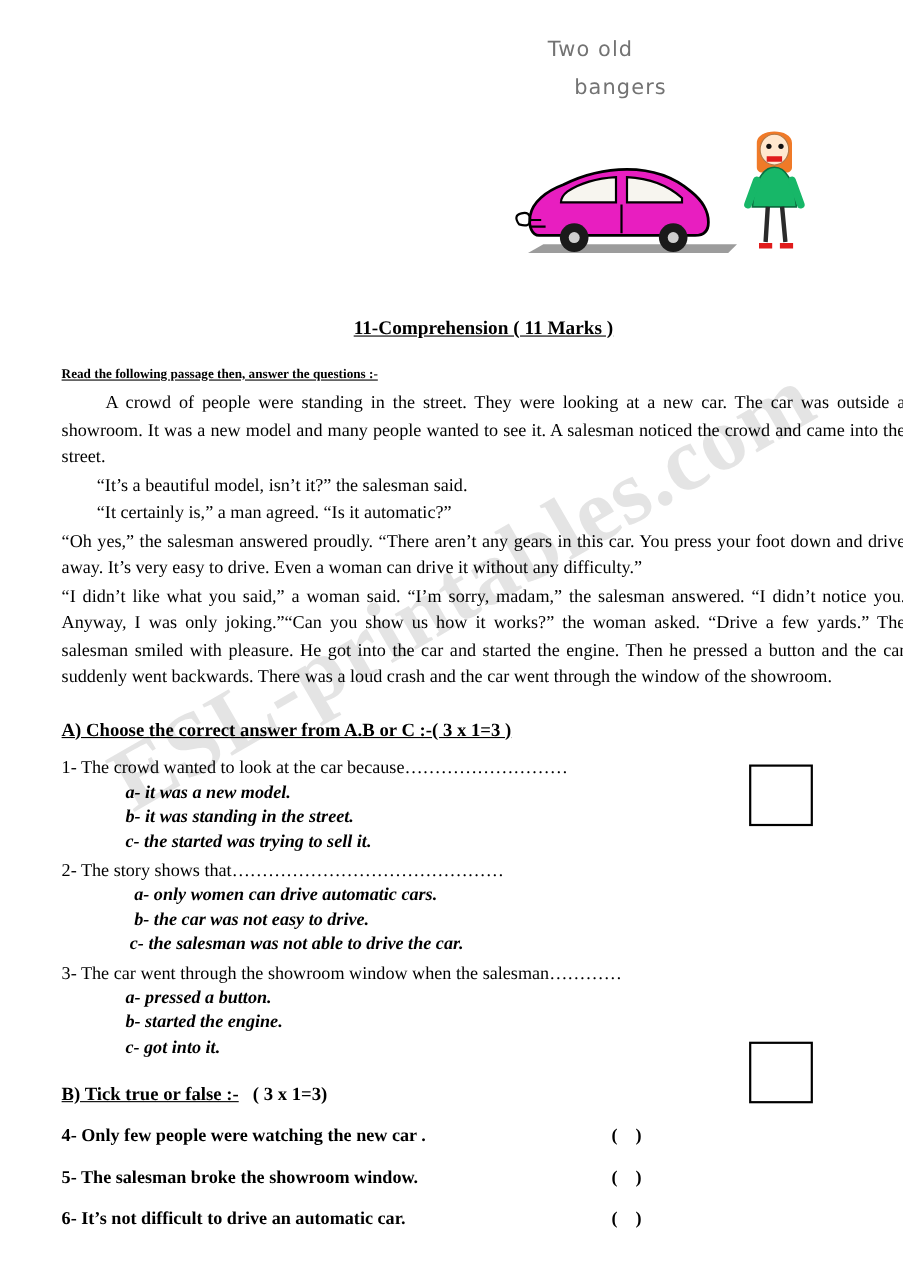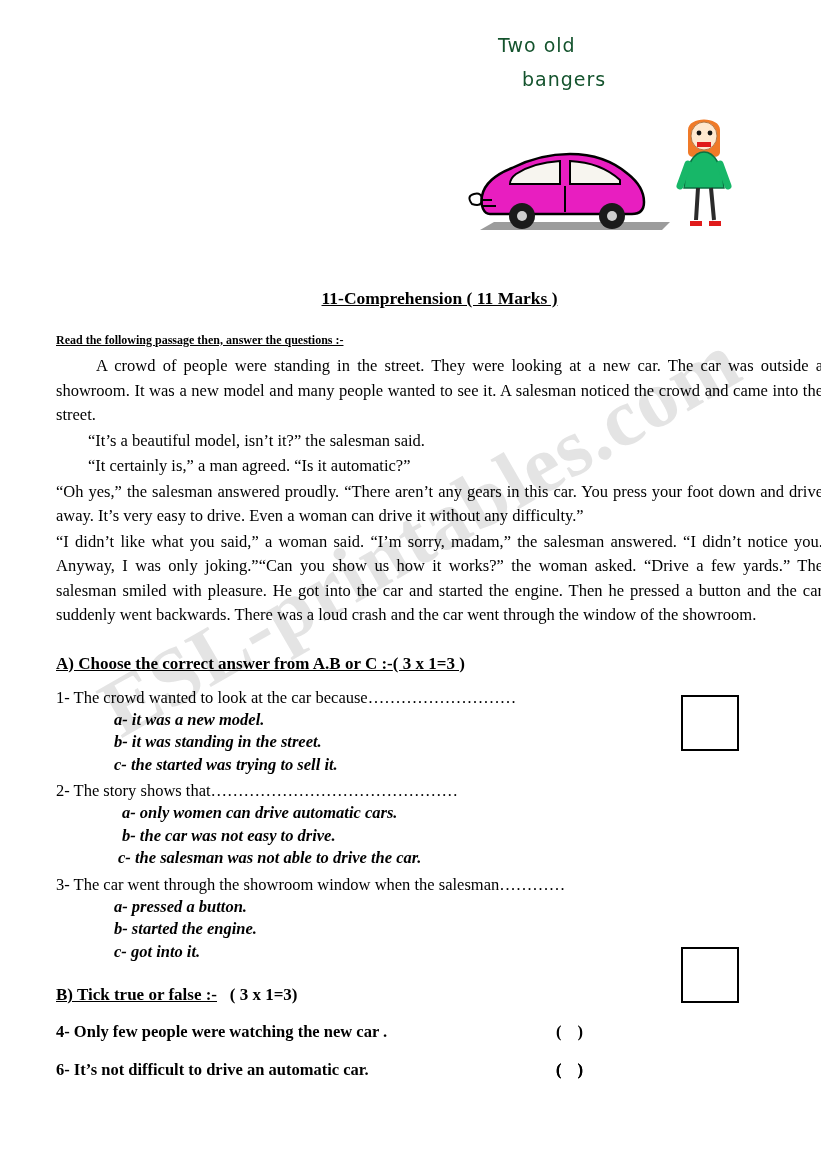--- a/index.html
+++ b/index.html
@@ -27,21 +27,21 @@
     width: 821px;
     height: 258px;
   }
   .hand-title {
     position: absolute;
     left: 498px;
     top: 28px;
     width: 230px;
     font-family: "DejaVu Sans", sans-serif;
     font-size: 19px;
-    color: #14532d;
+    color: #737373;
     line-height: 34px;
   }
   .hand-title .l1 { display: block; letter-spacing: 1px; }
   .hand-title .l2 { display: block; margin-left: 24px; letter-spacing: 1px; }
 
   .car-wrap {
     position: absolute;
     left: 462px;
     top: 130px;
     width: 210px;
@@ -274,20 +274,21 @@
 
       <div class="tf-head">
         <span class="u">B) Tick true or false :-</span>&nbsp;&nbsp;&nbsp;<span>( 3 x 1=3)</span>
       </div>
 
       <div class="tf-row">
         <span>4- Only few people were watching the new car .</span>
         <span class="brackets">(      )</span>
       </div>
       <div class="tf-row">
+        <span>5- The salesman broke the showroom window.</span>
         <span class="brackets">(      )</span>
       </div>
       <div class="tf-row">
         <span>6- It’s not difficult to drive an automatic car.</span>
         <span class="brackets">(      )</span>
       </div>
 
     </div>
   </div>
 

